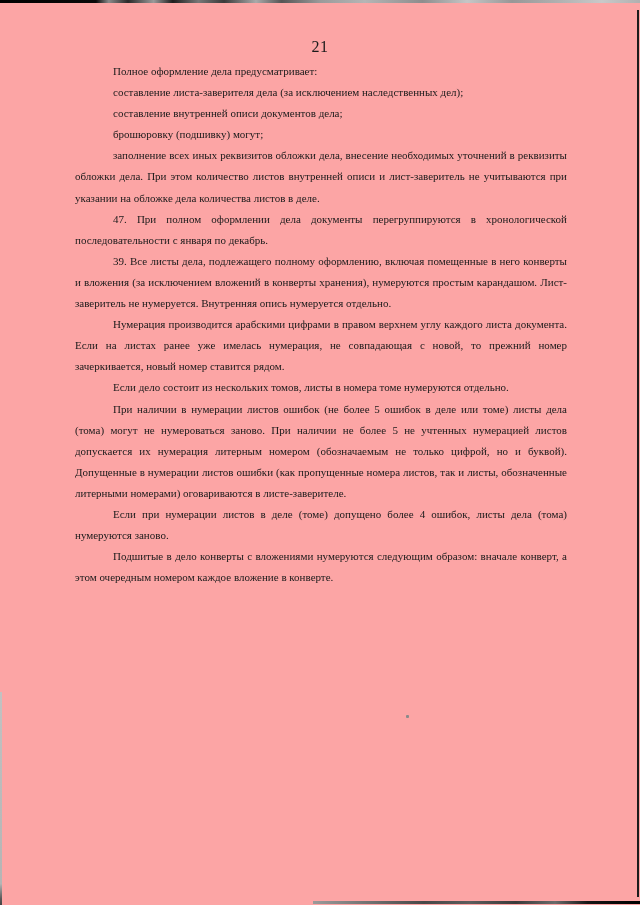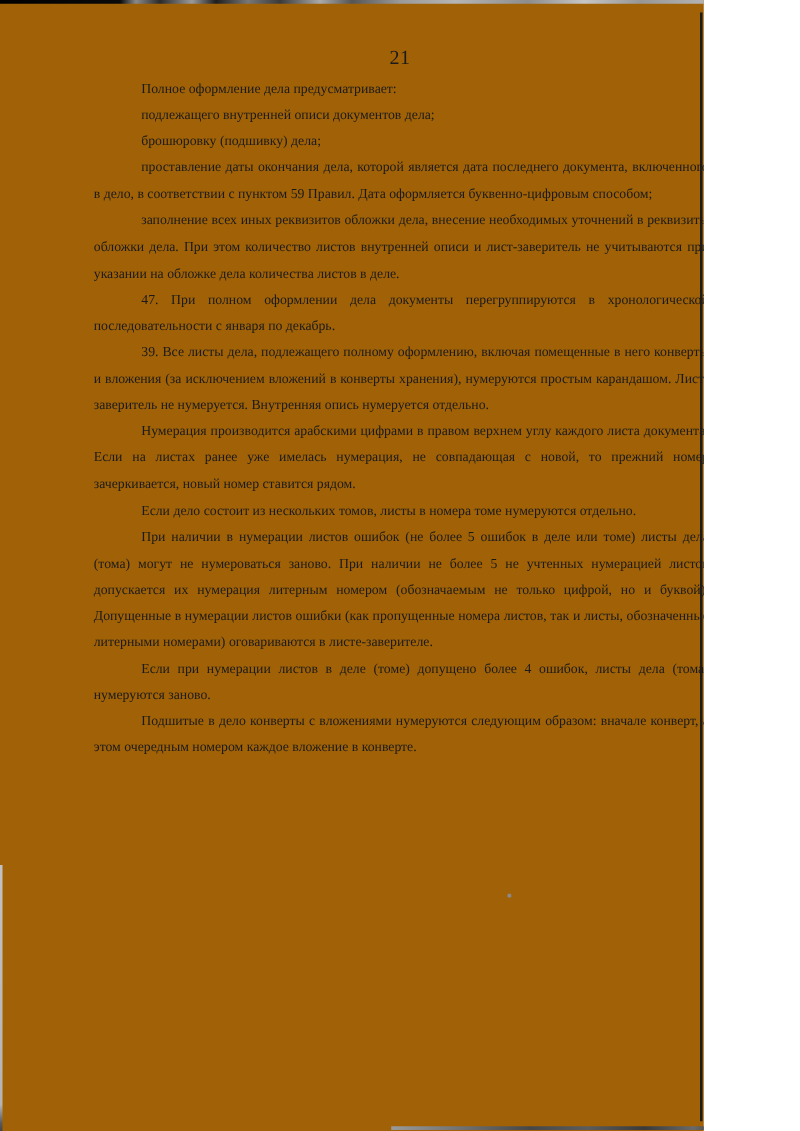--- a/index.html
+++ b/index.html
@@ -2,23 +2,23 @@
 <html lang="ru"><head>
 <meta charset="utf-8">
 <style>
   html, body {
     margin: 0;
     padding: 0;
     background: #ffffff;
   }
   .page {
     position: relative;
-    width: 563px;
+    width: 640px;
     height: 905px;
-    background: #a16207;
+    background: #fca5a5;
     overflow: hidden;
     font-family: "Liberation Serif", "DejaVu Serif", serif;
     color: #1a1a1a;
   }
   .page-number {
     position: absolute;
     top: 38px;
     left: 0;
     width: 640px;
     text-align: center;
@@ -86,23 +86,23 @@
   <div class="scan-top"></div>
   <div class="scan-right"></div>
   <div class="scan-bottom"></div>
   <div class="scan-left"></div>
   <div class="speck"></div>
 
   <div class="page-number">21</div>
 
   <div class="body-text">
     <p>Полное оформление дела предусматривает:</p>
-    <p>подлежащего внутренней описи документов дела;</p>
-    <p>брошюровку (подшивку) дела;</p>
-    <p>проставление даты окончания дела, которой является дата последнего документа, включенного в дело, в соответствии с пунктом 59 Правил. Дата оформляется буквенно-цифровым способом;</p>
+    <p>составление листа-заверителя дела (за исключением наследственных дел);</p>
+    <p>составление внутренней описи документов дела;</p>
+    <p>брошюровку (подшивку) могут;</p>
     <p>заполнение всех иных реквизитов обложки дела, внесение необходимых уточнений в реквизиты обложки дела. При этом количество листов внутренней описи и лист-заверитель не учитываются при указании на обложке дела количества листов в деле.</p>
     <p>47. При полном оформлении дела документы перегруппируются в хронологической последовательности с января по декабрь.</p>
     <p>39. Все листы дела, подлежащего полному оформлению, включая помещенные в него конверты и вложения (за исключением вложений в конверты хранения), нумеруются простым карандашом. Лист-заверитель не нумеруется. Внутренняя опись нумеруется отдельно.</p>
     <p>Нумерация производится арабскими цифрами в правом верхнем углу каждого листа документа. Если на листах ранее уже имелась нумерация, не совпадающая с новой, то прежний номер зачеркивается, новый номер ставится рядом.</p>
     <p>Если дело состоит из нескольких томов, листы в номера томе нумеруются отдельно.</p>
     <p>При наличии в нумерации листов ошибок (не более 5 ошибок в деле или томе) листы дела (тома) могут не нумероваться заново. При наличии не более 5 не учтенных нумерацией листов допускается их нумерация литерным номером (обозначаемым не только цифрой, но и буквой). Допущенные в нумерации листов ошибки (как пропущенные номера листов, так и листы, обозначенные литерными номерами) оговариваются в листе-заверителе.</p>
     <p>Если при нумерации листов в деле (томе) допущено более 4 ошибок, листы дела (тома) нумеруются заново.</p>
     <p>Подшитые в дело конверты с вложениями нумеруются следующим образом: вначале конверт, а этом очередным номером каждое вложение в конверте.</p>
   </div>
 

